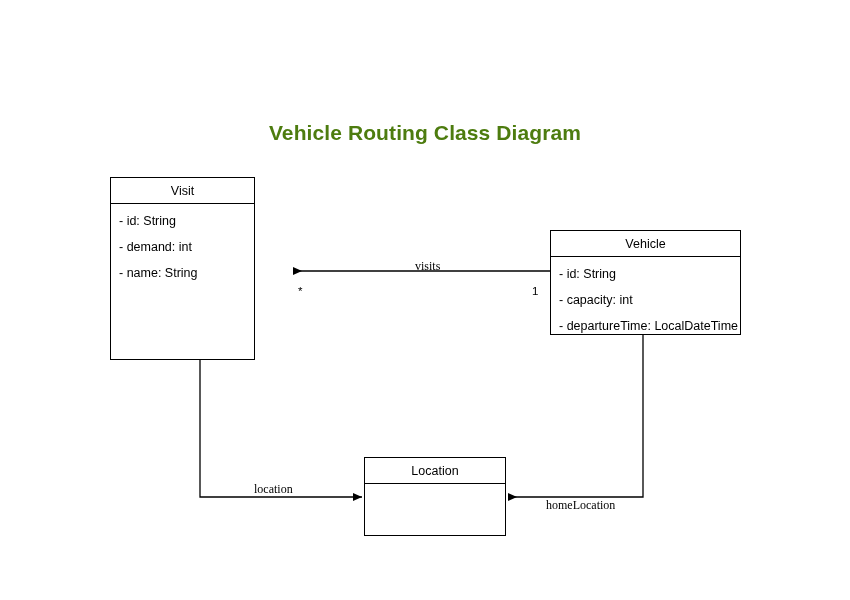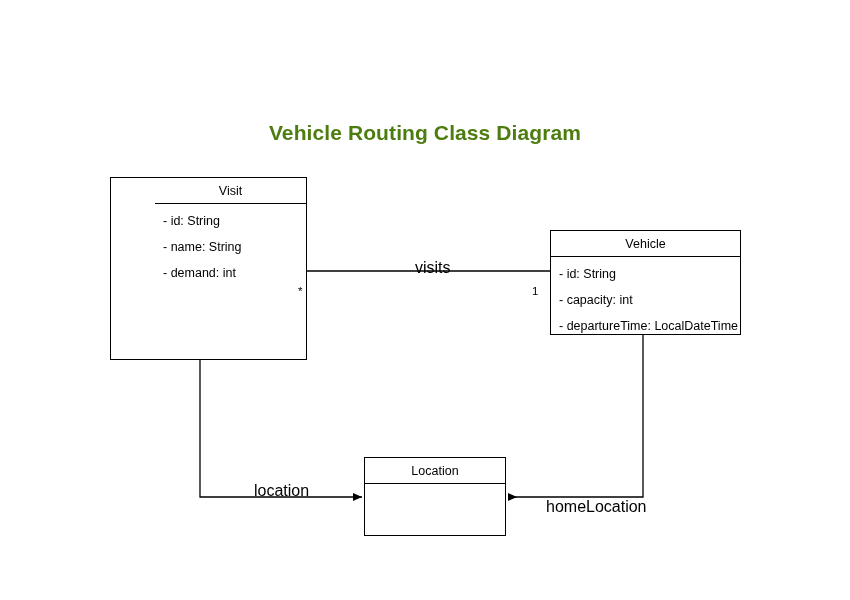--- a/index.html
+++ b/index.html
@@ -61,32 +61,33 @@
   .attr {
     font-size: 12.5px;
     line-height: 26px;
     height: 26px;
     padding-left: 8px;
     white-space: nowrap;
     color: #000000;
   }
 
   
-  #box-visit    { left: 110px; top: 177px; width: 197px; height: 183px; padding-left: 44px; }
+  #box-visit    { left: 110px; top: 177px; width: 145px; height: 183px; }
   #box-vehicle  { left: 550px; top: 216px; width: 191px; height: 105px; margin-top: 14px; }
   #box-location { left: 364px; top: 457px; width: 142px; height: 79px; }
 
   
   .edge-label {
     position: absolute;
-    font-size: 16px;
+    font-size: 12px;
     color: #000000;
     white-space: nowrap;
     z-index: 6;
     background: transparent;
+    font-family: Liberation Serif, serif;
   }
   .mult-label {
     position: absolute;
     font-size: 11.5px;
     color: #000000;
     white-space: nowrap;
     z-index: 6;
   }
   #label-visits        { left: 415px; top: 259px; }
   #label-visits-star   { left: 298px; top: 285px; }
@@ -119,22 +120,22 @@
     <path d="M 643,321 L 643,497 L 508,497" fill="none" stroke="#000000" stroke-width="1.3" marker-end="url(#arrow-left)"></path>
   </g>
 </svg>
 
 <div class="diagram-title">Vehicle Routing Class Diagram</div>
 
 <div class="class-box" id="box-visit">
   <div class="class-name">Visit</div>
   <div class="attr-list">
     <div class="attr">- id: String</div>
+    <div class="attr">- demand: int</div>
     <div class="attr">- name: String</div>
-    <div class="attr">- demand: int</div>
   </div>
 </div>
 
 <div class="class-box" id="box-vehicle">
   <div class="class-name">Vehicle</div>
   <div class="attr-list">
     <div class="attr">- id: String</div>
     <div class="attr">- capacity: int</div>
     <div class="attr">- departureTime: LocalDateTime</div>
   </div>

